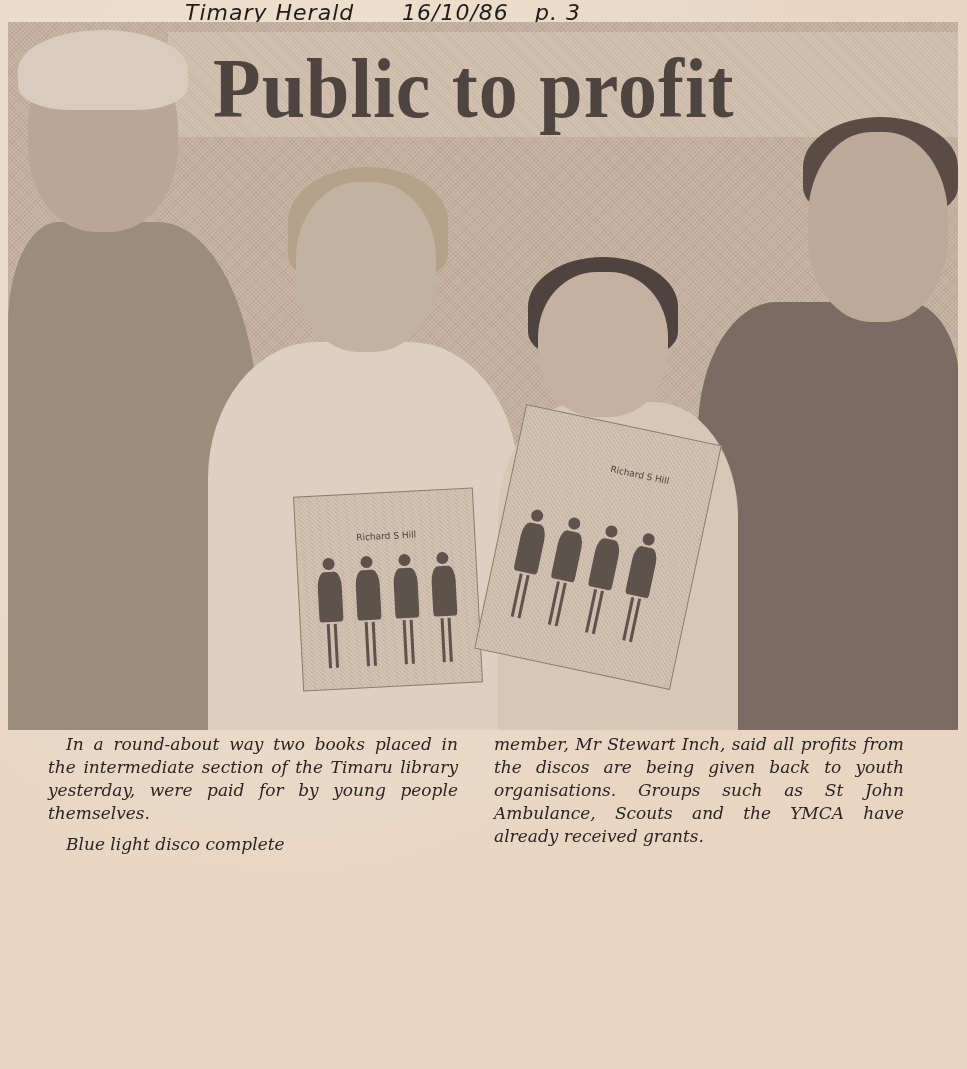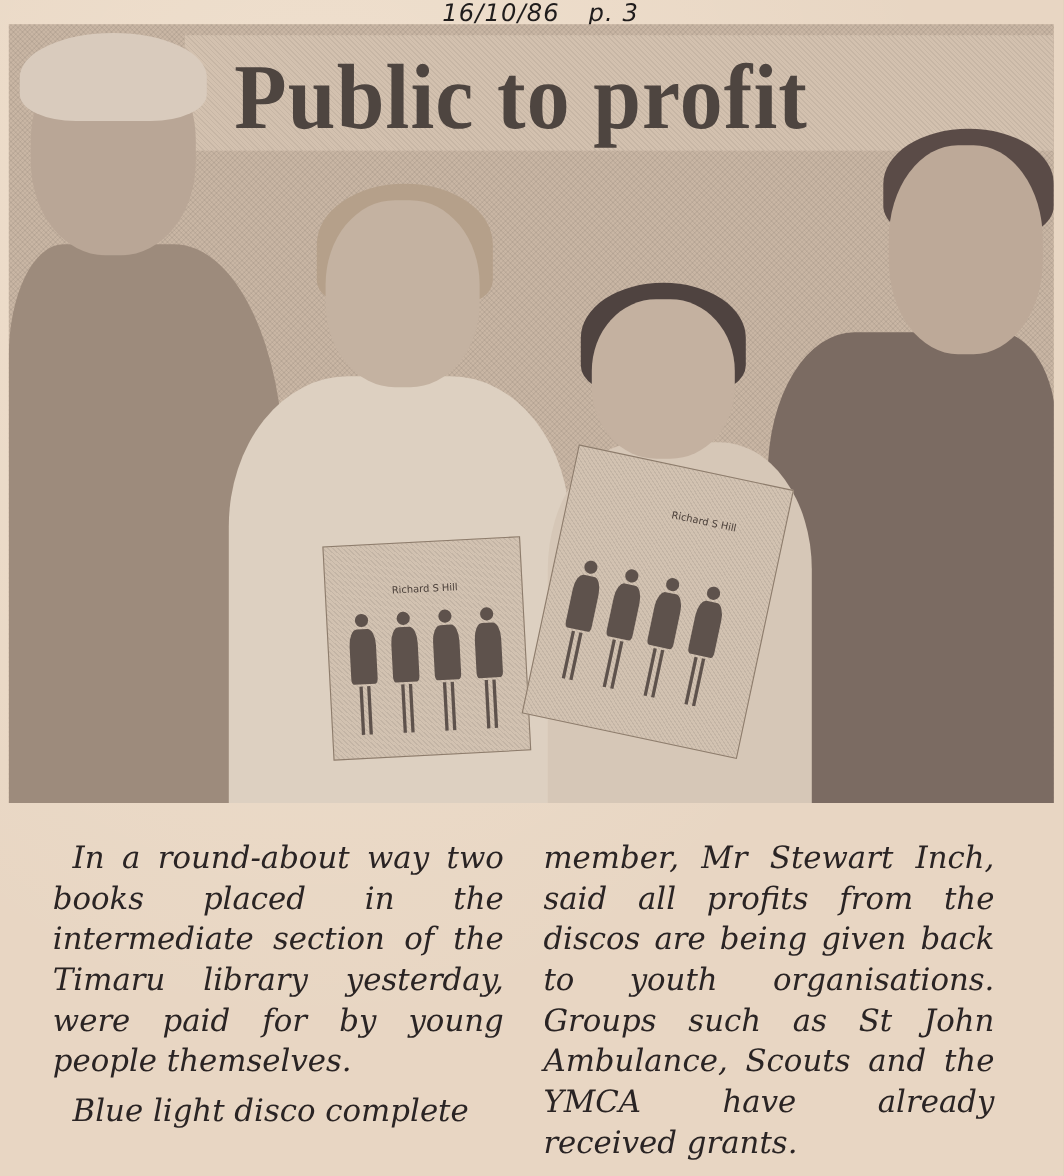--- a/index.html
+++ b/index.html
@@ -77,31 +77,32 @@
     .fig { width: 26px; height: 110px; position: relative; }
     .fig::before { content: ""; position: absolute; left: 7px; top: 0; width: 12px; height: 12px; background: #5e524c; border-radius: 50%; }
     .fig::after { content: ""; position: absolute; left: 1px; top: 14px; width: 24px; height: 50px; background: #5e524c; border-radius: 30% 30% 10% 10%; }
     .fig-legs { position: absolute; left: 8px; top: 66px; width: 10px; height: 44px; border-left: 3px solid #5e524c; border-right: 3px solid #5e524c; }
     
     .article {
       position: absolute; top: 733px; left: 48px; width: 900px; height: 336px;
       display: flex; gap: 36px;
     }
     .col { width: 410px; font-family: "DejaVu Serif", serif; font-style: italic;
-           font-size: 28px; line-height: 37px; color: #2a2424; text-align: justify; margin-top: 28px; }
+           font-size: 17px; line-height: 23px; color: #2a2424; text-align: justify; }
     .col p { text-indent: 18px; margin-bottom: 8px; }
     .col p.noindent { text-indent: 0; }
     .col.right { margin-left: 0; }
   </style>
 </head>
 <body>
 
 <div class="clipping">
 
   <div class="handwriting">
+    <span style="left:5px">Timary Herald</span>
     <span style="left:222px">16/10/86</span>
     <span style="left:355px">p. 3</span>
   </div>
   <div class="hw-note">V/F</div>
 
   <div class="photo">
     <div class="headline-band"></div>
 
     <div class="person p1-body"></div>
     <div class="person p1-head"></div>

